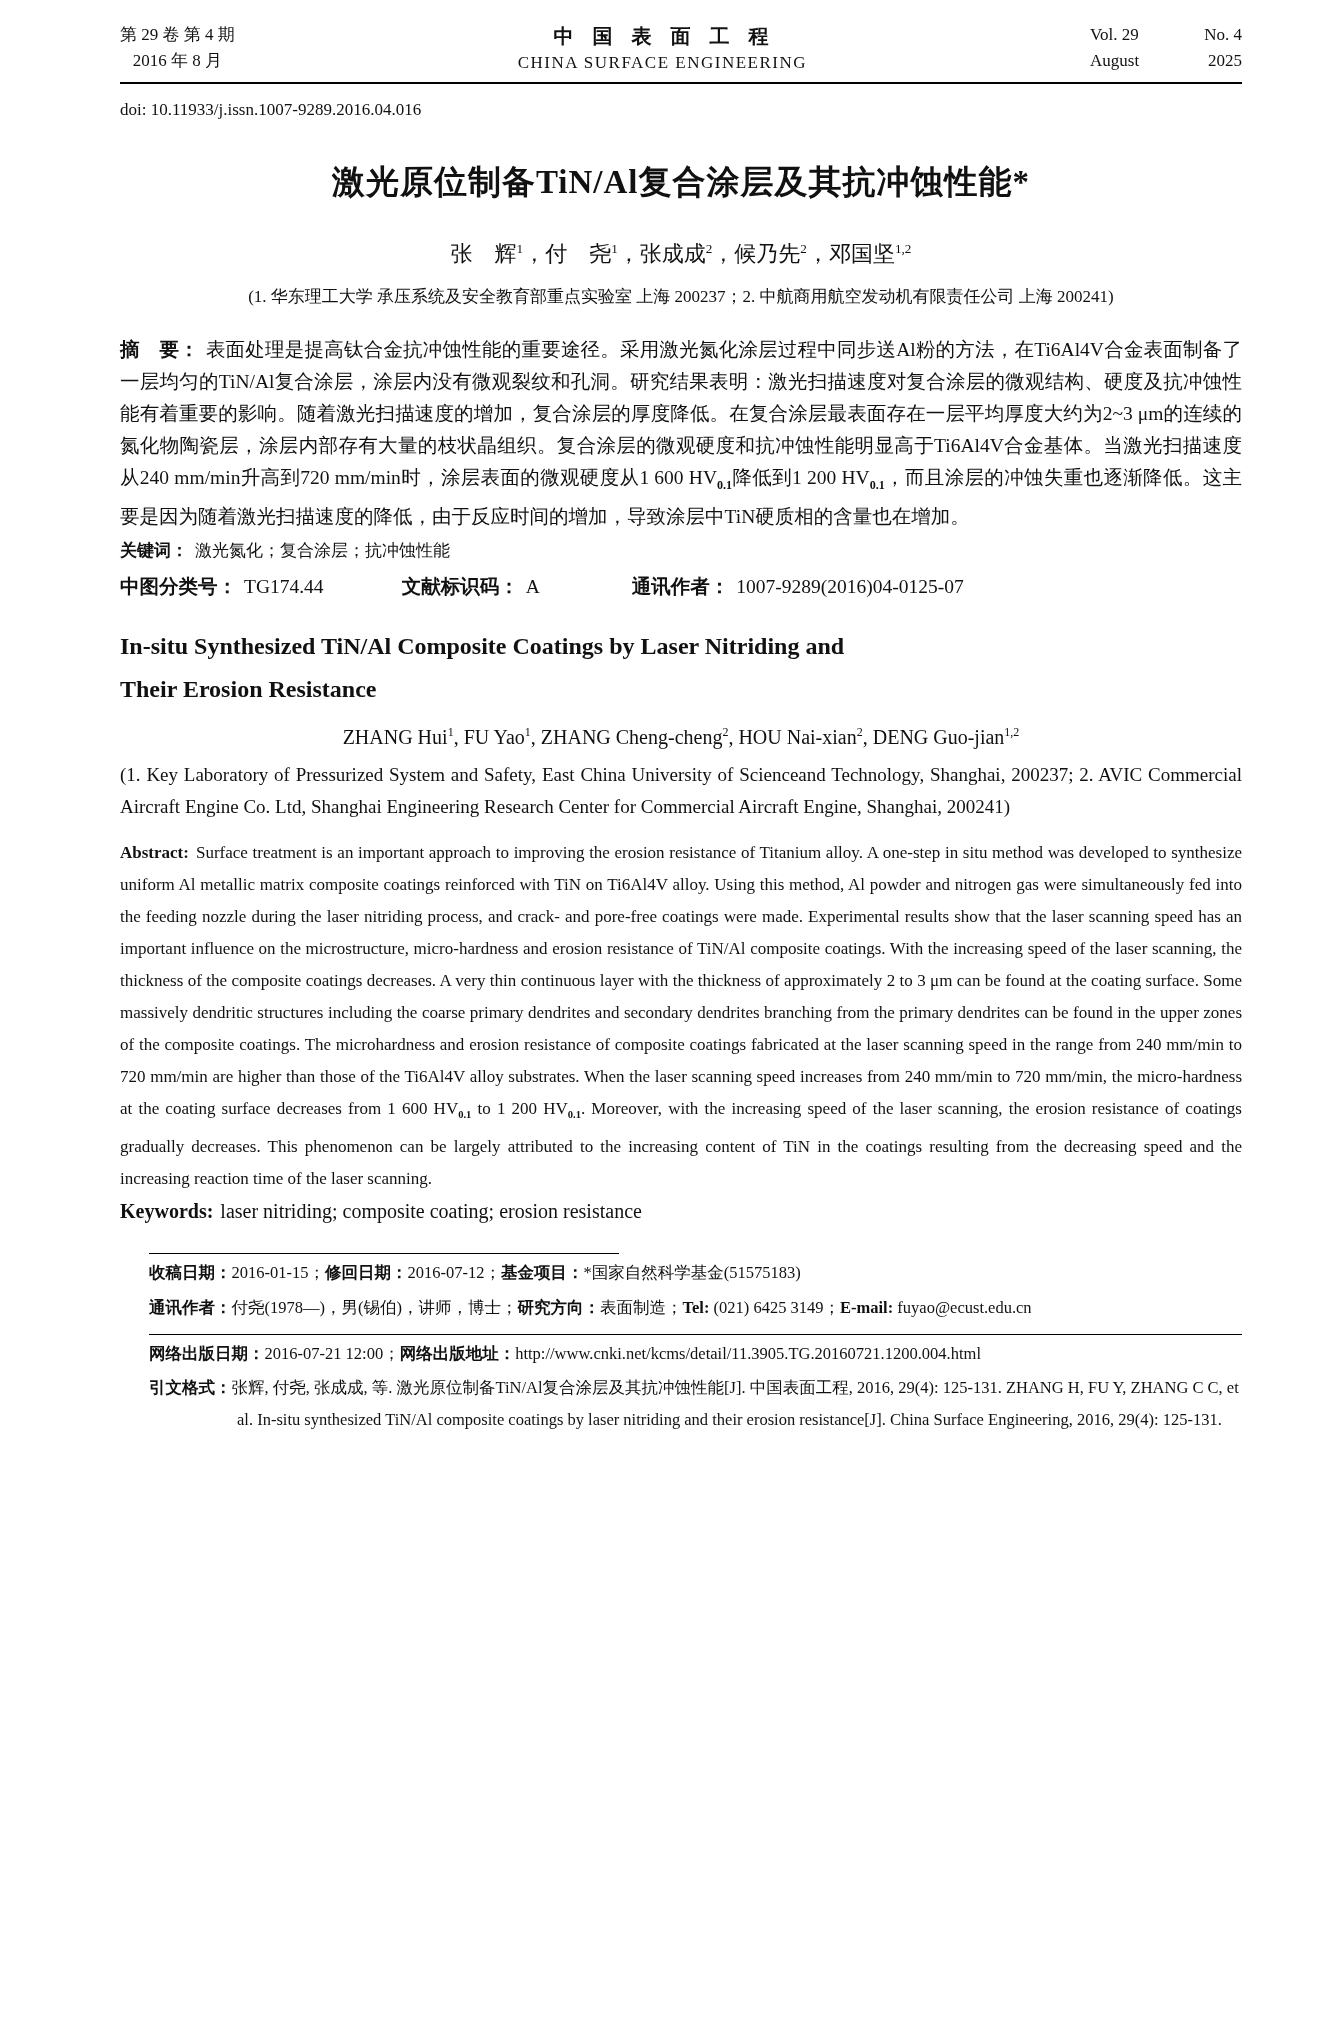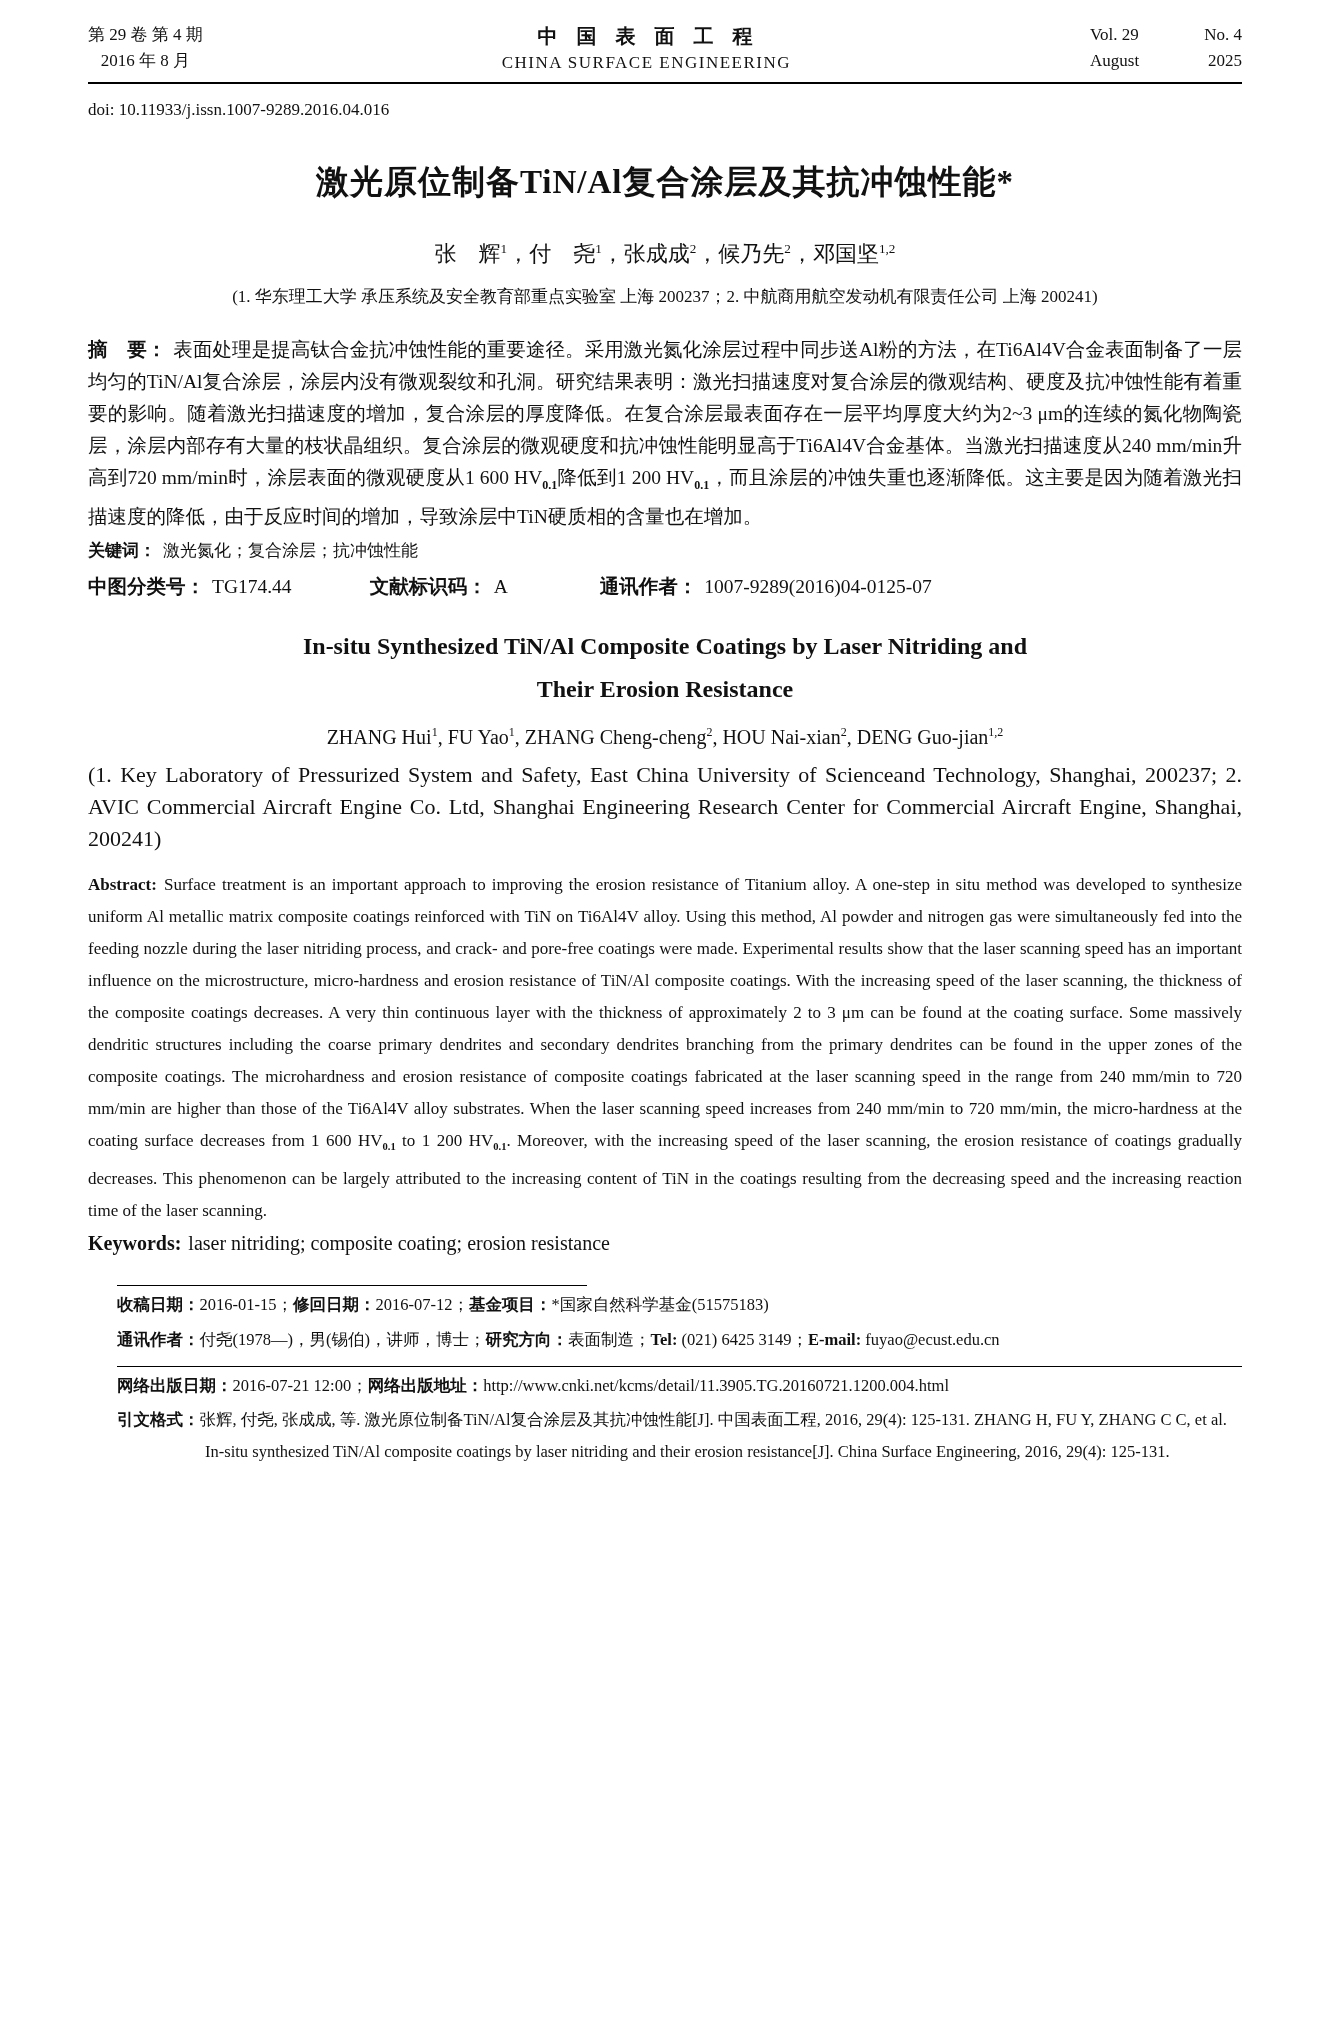--- a/index.html
+++ b/index.html
@@ -6,21 +6,21 @@
   html, body { background: #ffffff; }
   body {
     font-family: "Liberation Serif", "DejaVu Serif", serif;
     color: #111111;
   }
   .page {
     width: 1330px;
     height: 2023px;
     margin: 0 auto;
     background: #ffffff;
-    padding: 22px 88px 0 88px;
+    padding: 22px 88px 0 120px;
     position: relative;
     overflow: hidden;
   }
 
   
   .header { display: flex; justify-content: space-between; align-items: center; }
   .header-left { text-align: center; font-size: 17px; line-height: 26px; white-space: nowrap; }
   .header-center { flex: 1; text-align: center; }
   .journal-cn { font-size: 20px; font-weight: bold; letter-spacing: 3px; word-spacing: 8px; }
   .journal-en { font-size: 17px; letter-spacing: 1.5px; margin-top: 3px; }
@@ -44,24 +44,24 @@
 
   .abstract-cn { margin-top: 26px; font-size: 19.5px; line-height: 32px; text-align: justify; }
   .lbl { font-weight: bold; margin-right: 7px; }
   .keywords-cn { font-size: 17px; line-height: 32px; margin-top: 2px; }
   .clc-row { display: flex; font-size: 19.5px; line-height: 32px; margin-top: 4px; }
   .clc-row b { font-weight: bold; margin-right: 7px; }
   .clc-doc { margin-left: 78px; }
   .clc-art { margin-left: 92px; }
 
   
-  .title-en { margin-top: 22px; font-size: 24px; font-weight: bold; text-align: center; line-height: 43px; }
+  .title-en { margin-top: 22px; font-size: 24px; font-weight: bold; line-height: 43px; }
   .title-en .t-line { display: block; }
   .authors-en { margin-top: 14px; font-size: 20px; text-align: center; }
-  .affil-en { margin-top: 10px; font-size: 22px; line-height: 32px; text-align: justify; }
+  .affil-en { margin-top: 10px; font-size: 19px; line-height: 32px; text-align: justify; }
   .abstract-en { margin-top: 14px; font-size: 17px; line-height: 32px; text-align: justify; }
   .keywords-en { font-size: 20px; line-height: 32px; }
   sub { font-size: 62%; }
   sup { font-size: 65%; }
 
   
   .footnote { margin-top: 26px; font-size: 16.5px; margin-left: 29px; }
   .rule-short { width: 470px; border-top: 1.5px solid #000; }
   .fn-line { line-height: 33px; margin-top: 2px; }
   .fn-line b { font-weight: bold; }

